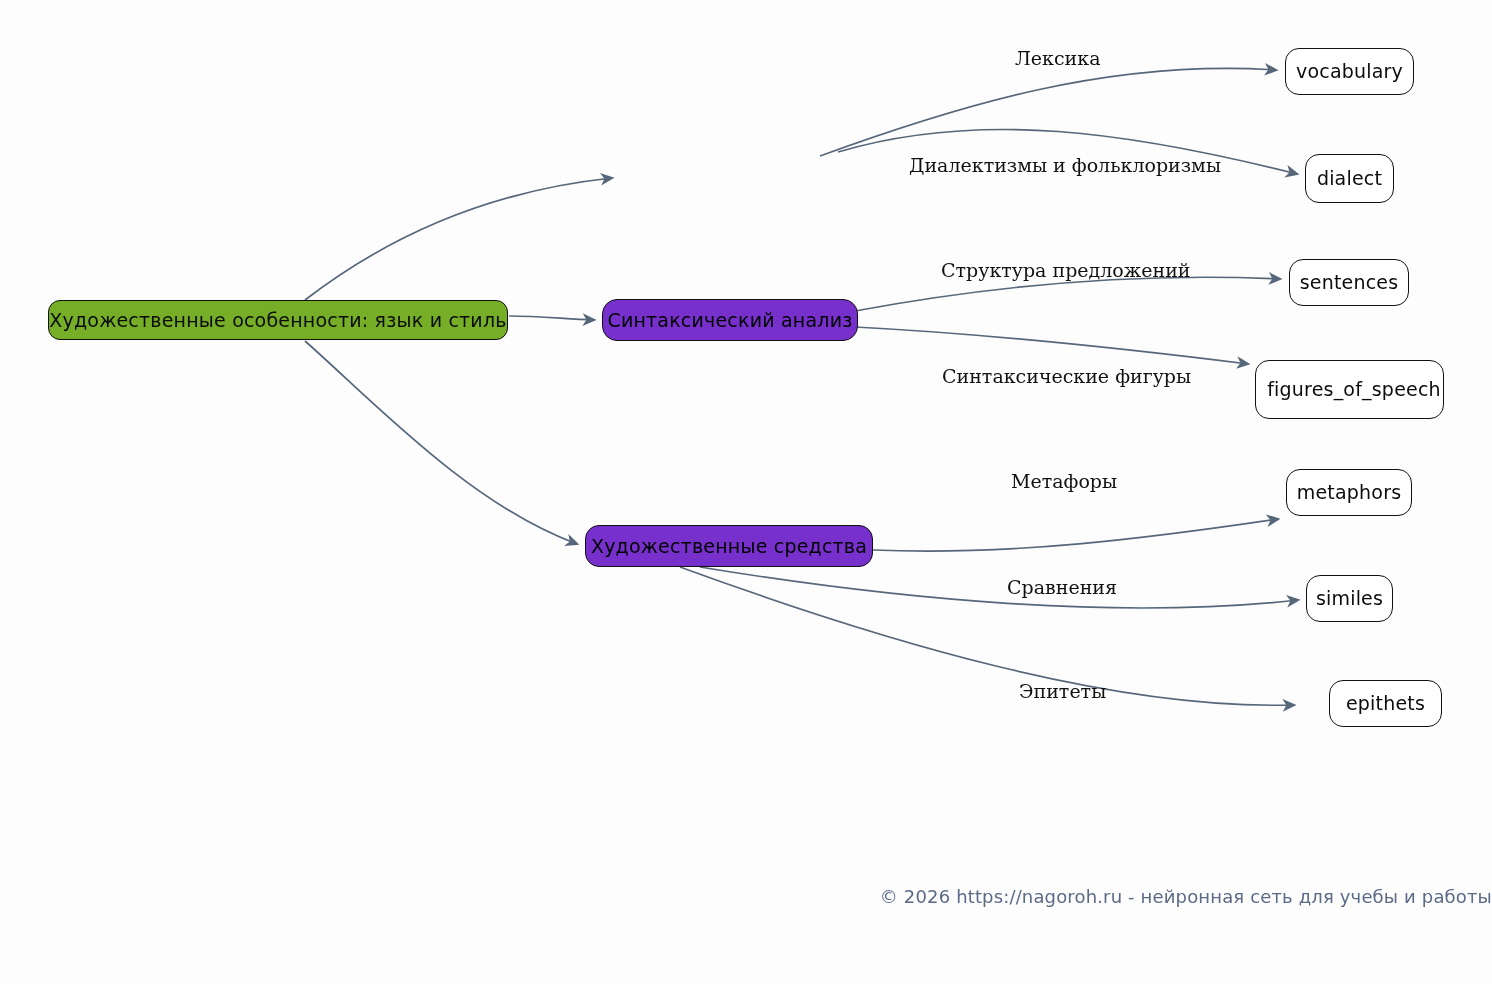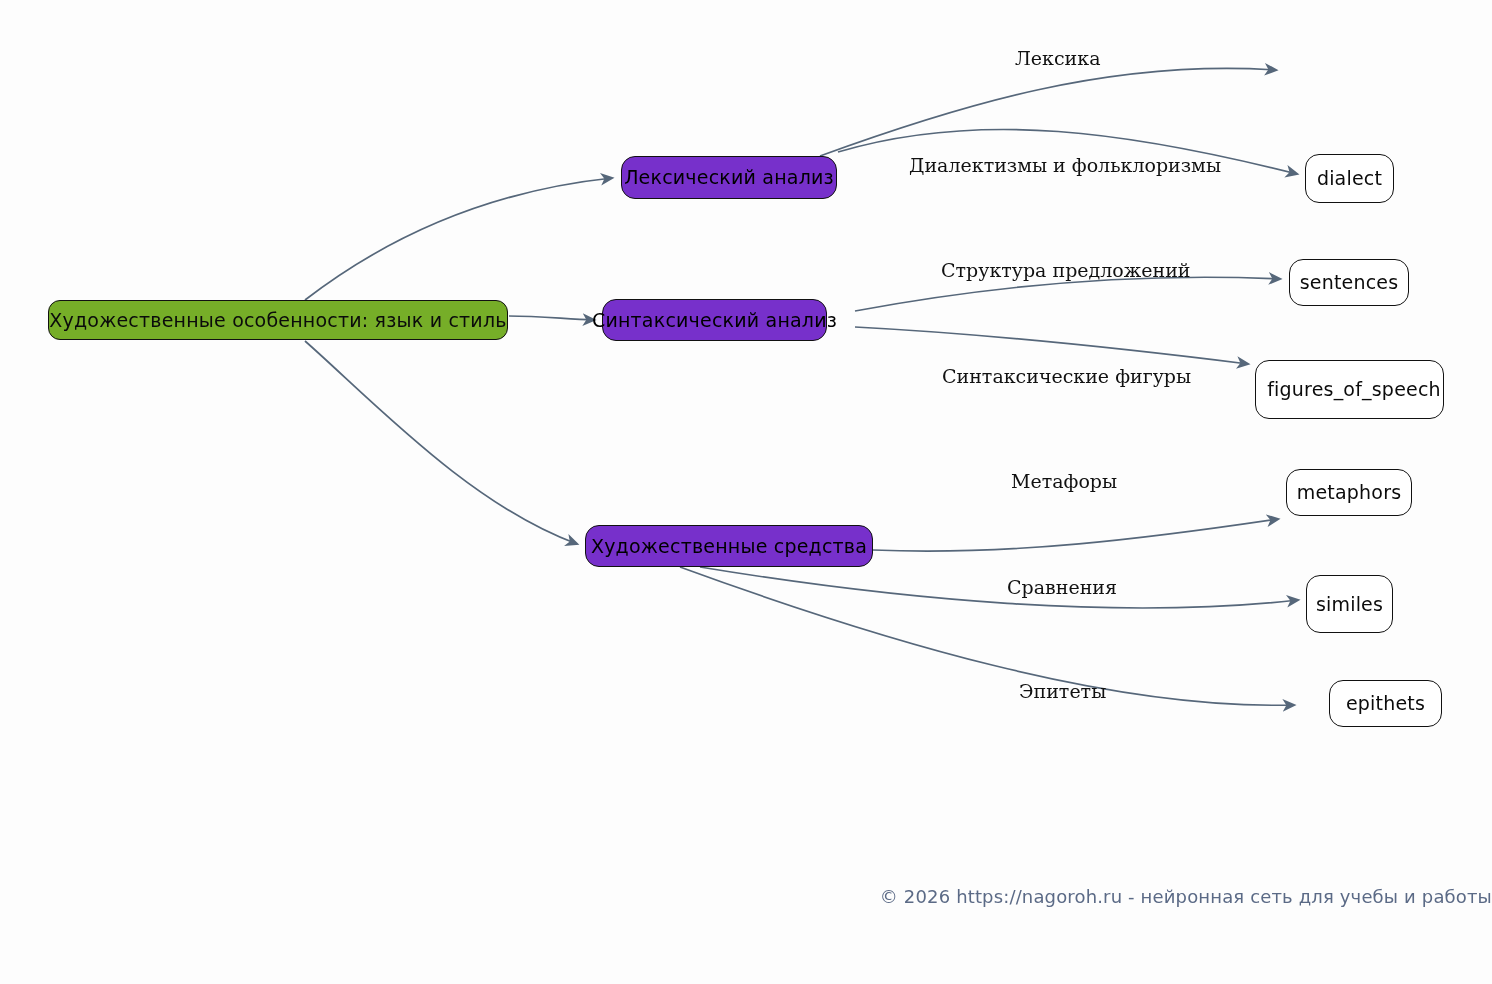--- a/index.html
+++ b/index.html
@@ -129,50 +129,50 @@
       <path d="M 700,567 C 900,600 1120,620 1298,600"></path>
 
       <path d="M 680,567 C 880,640 1110,710 1294,705"></path>
     </g>
   </svg>
 
   <div class="node node-root" style="left:48px; top:300px; width:460px; height:40px;">
     <span>Художественные особенности: язык и стиль</span>
   </div>
 
-  <div class="node node-branch" style="left:621px; top:156px; width:216px; height:43px;">
-    <span>Лексический анализ</span>
-  </div>
 
-  <div class="node node-branch" style="left:602px; top:299px; width:225px; height:42px;">
+  <div class="node node-branch" style="left:602px; top:299px; width:256px; height:42px;border-radius:15px;">
     <span>Синтаксический анализ</span>
   </div>
 
   <div class="node node-branch" style="left:585px; top:525px; width:288px; height:42px;">
     <span>Художественные средства</span>
   </div>
 
+  <div class="node node-leaf" style="left:1285px; top:48px; width:129px; height:47px;">
+    <span>vocabulary</span>
+  </div>
 
   <div class="node node-leaf" style="left:1305px; top:154px; width:89px; height:49px;">
     <span>dialect</span>
   </div>
 
   <div class="node node-leaf" style="left:1289px; top:259px; width:120px; height:47px;">
     <span>sentences</span>
   </div>
 
   <div class="node node-leaf" style="left:1255px; top:360px; width:189px; height:59px;padding-left:9px;">
     <span>figures_of_speech</span>
   </div>
 
   <div class="node node-leaf" style="left:1286px; top:469px; width:126px; height:47px;">
     <span>metaphors</span>
   </div>
 
-  <div class="node node-leaf" style="left:1306px; top:575px; width:87px; height:58px;">
+  <div class="node node-leaf" style="left:1306px; top:575px; width:87px; height:47px;">
     <span>similes</span>
   </div>
 
   <div class="node node-leaf" style="left:1302px; top:680px; width:113px; height:47px;margin-left:27px;">
     <span>epithets</span>
   </div>
 
   <div class="edge-label" style="left:1015px; top:49px;">Лексика</div>
 
   <div class="edge-label" style="left:909px; top:156px;">Диалектизмы и фольклоризмы</div>

